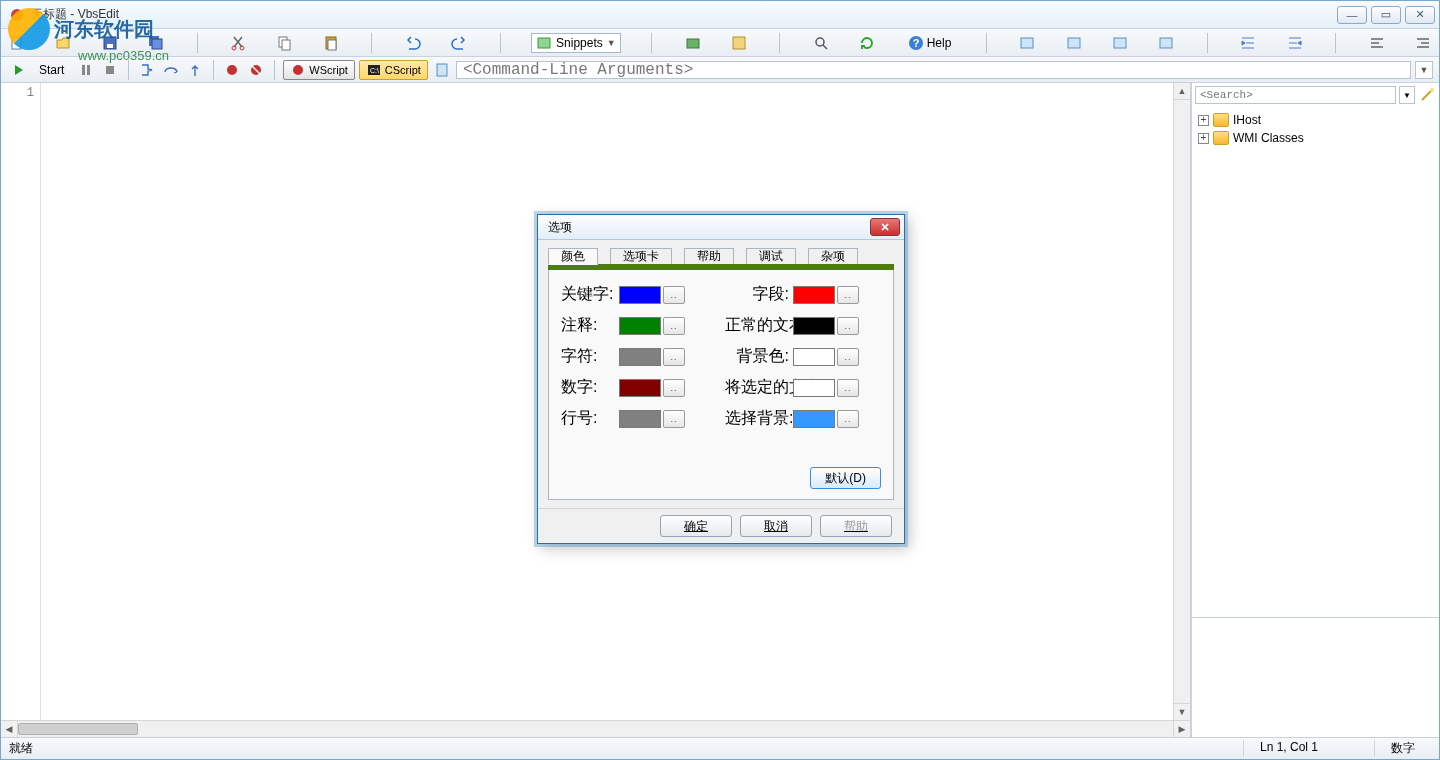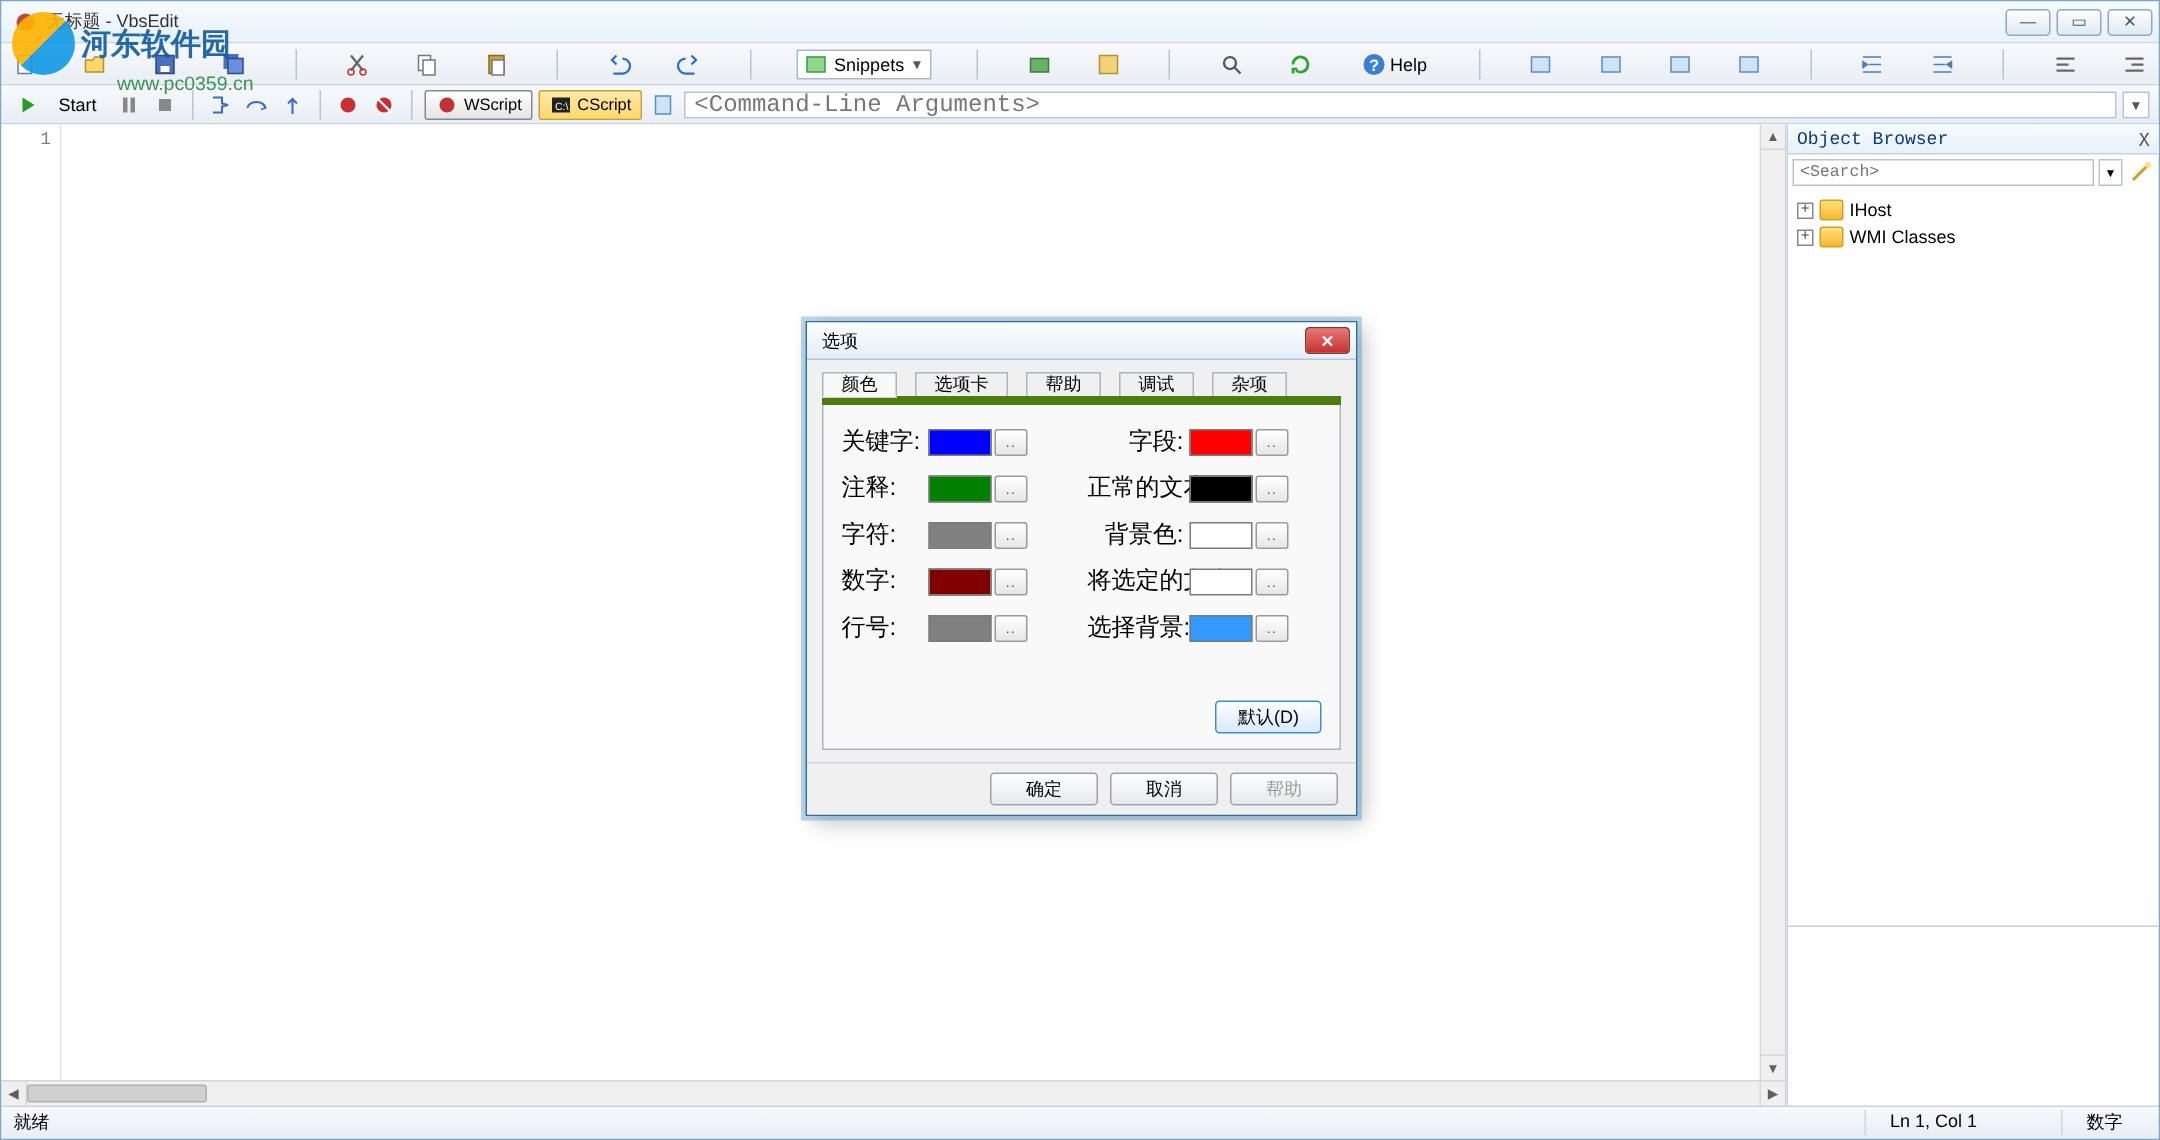--- a/index.html
+++ b/index.html
@@ -217,21 +217,21 @@
   display:flex;align-items:center;justify-content:center;font-size:9px;letter-spacing:1px;color:#444;border-radius:2px;
 }
 .gap{}
 .default-btn{
   position:absolute;right:12px;bottom:10px;
   height:22px;padding:0 14px;border:1px solid #3b8fd0;
   background:linear-gradient(#fefefe,#d8eafb);border-radius:3px;font-size:12px;
 }
 .dlg-footer{
   height:36px;background:#f0f0f0;border-top:1px solid #d0d6dd;
-  display:flex;align-items:center;justify-content:flex-end;gap:8px;padding:0 12px;
+  display:flex;align-items:center;justify-content:flex-end;gap:8px;padding:0 12px;text-decoration:underline;
 }
 .dlg-btn{
   height:22px;width:72px;border:1px solid #9aa4af;
   background:linear-gradient(#fefefe,#e6e9ed);border-radius:3px;font-size:12px;
 }
 .dlg-btn.disabled{color:#9a9a9a;}
 </style>
 </head>
 <body>
 
@@ -482,24 +482,20 @@
       <div class="hscroll">
         <div class="arrow">◀</div>
         <div class="track">
             <div class="thumb"></div>
           </div>
         <div class="arrow r">▶</div>
       </div>
     </div>
 
     <div class="objbrowser">
-      <div class="ob-title">
-        <span>Object Browser</span>
-        <span class="ob-close">X</span>
-      </div>
       <div class="ob-search">
         <input placeholder="&lt;Search&gt;" style="">
         <div class="drop">▼</div>
         <div class="wand">
             <svg class="ico" viewBox="0 0 16 16">
               <path d="M3 13L13 3" stroke="#c9a227" stroke-width="2"></path>
               <circle cx="13" cy="3" r="2" fill="#ffe07a"></circle>
             </svg>
           </div>
       </div>

